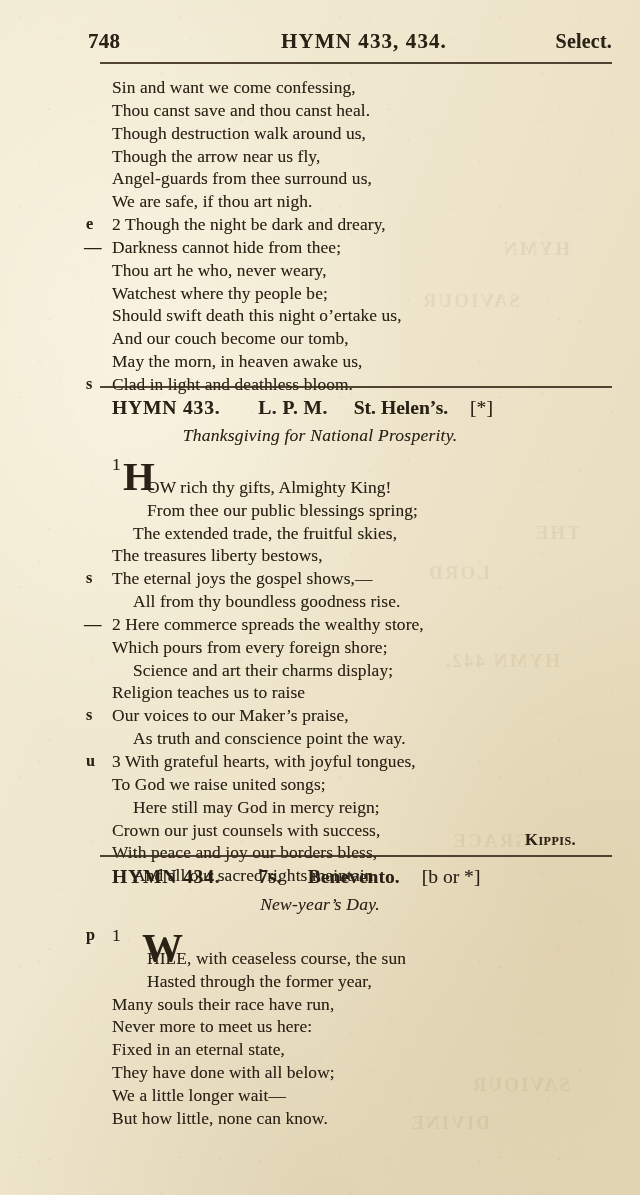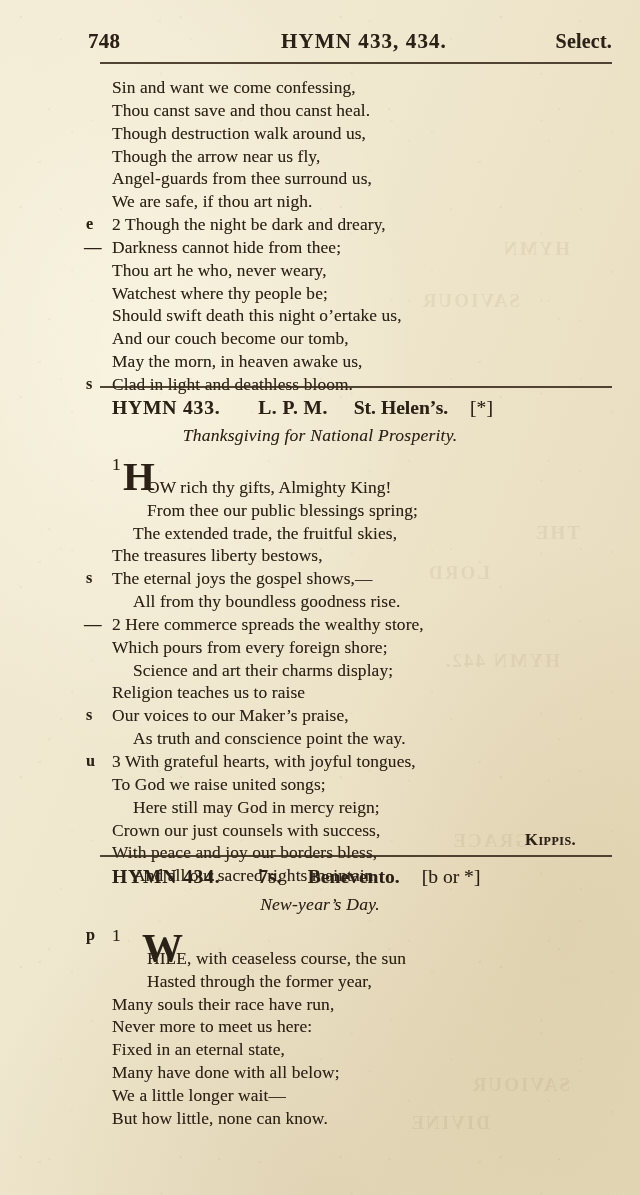--- a/index.html
+++ b/index.html
@@ -364,21 +364,21 @@
         <div class="ln">
           <span class="txt i1">Many souls their race have run,</span>
         </div>
         <div class="ln">
           <span class="txt i1">Never more to meet us here:</span>
         </div>
         <div class="ln">
           <span class="txt i1">Fixed in an eternal state,</span>
         </div>
         <div class="ln">
-          <span class="txt i1">Many have done with all below;</span>
+          <span class="txt i1">They have done with all below;</span>
         </div>
         <div class="ln">
           <span class="txt i1">We a little longer wait—</span>
         </div>
         <div class="ln">
           <span class="txt i1">But how little, none can know.</span>
         </div>
       </div>
 
     <div class="dropcap" id="dropcap-h434" style="left:142px; top:927px;">

